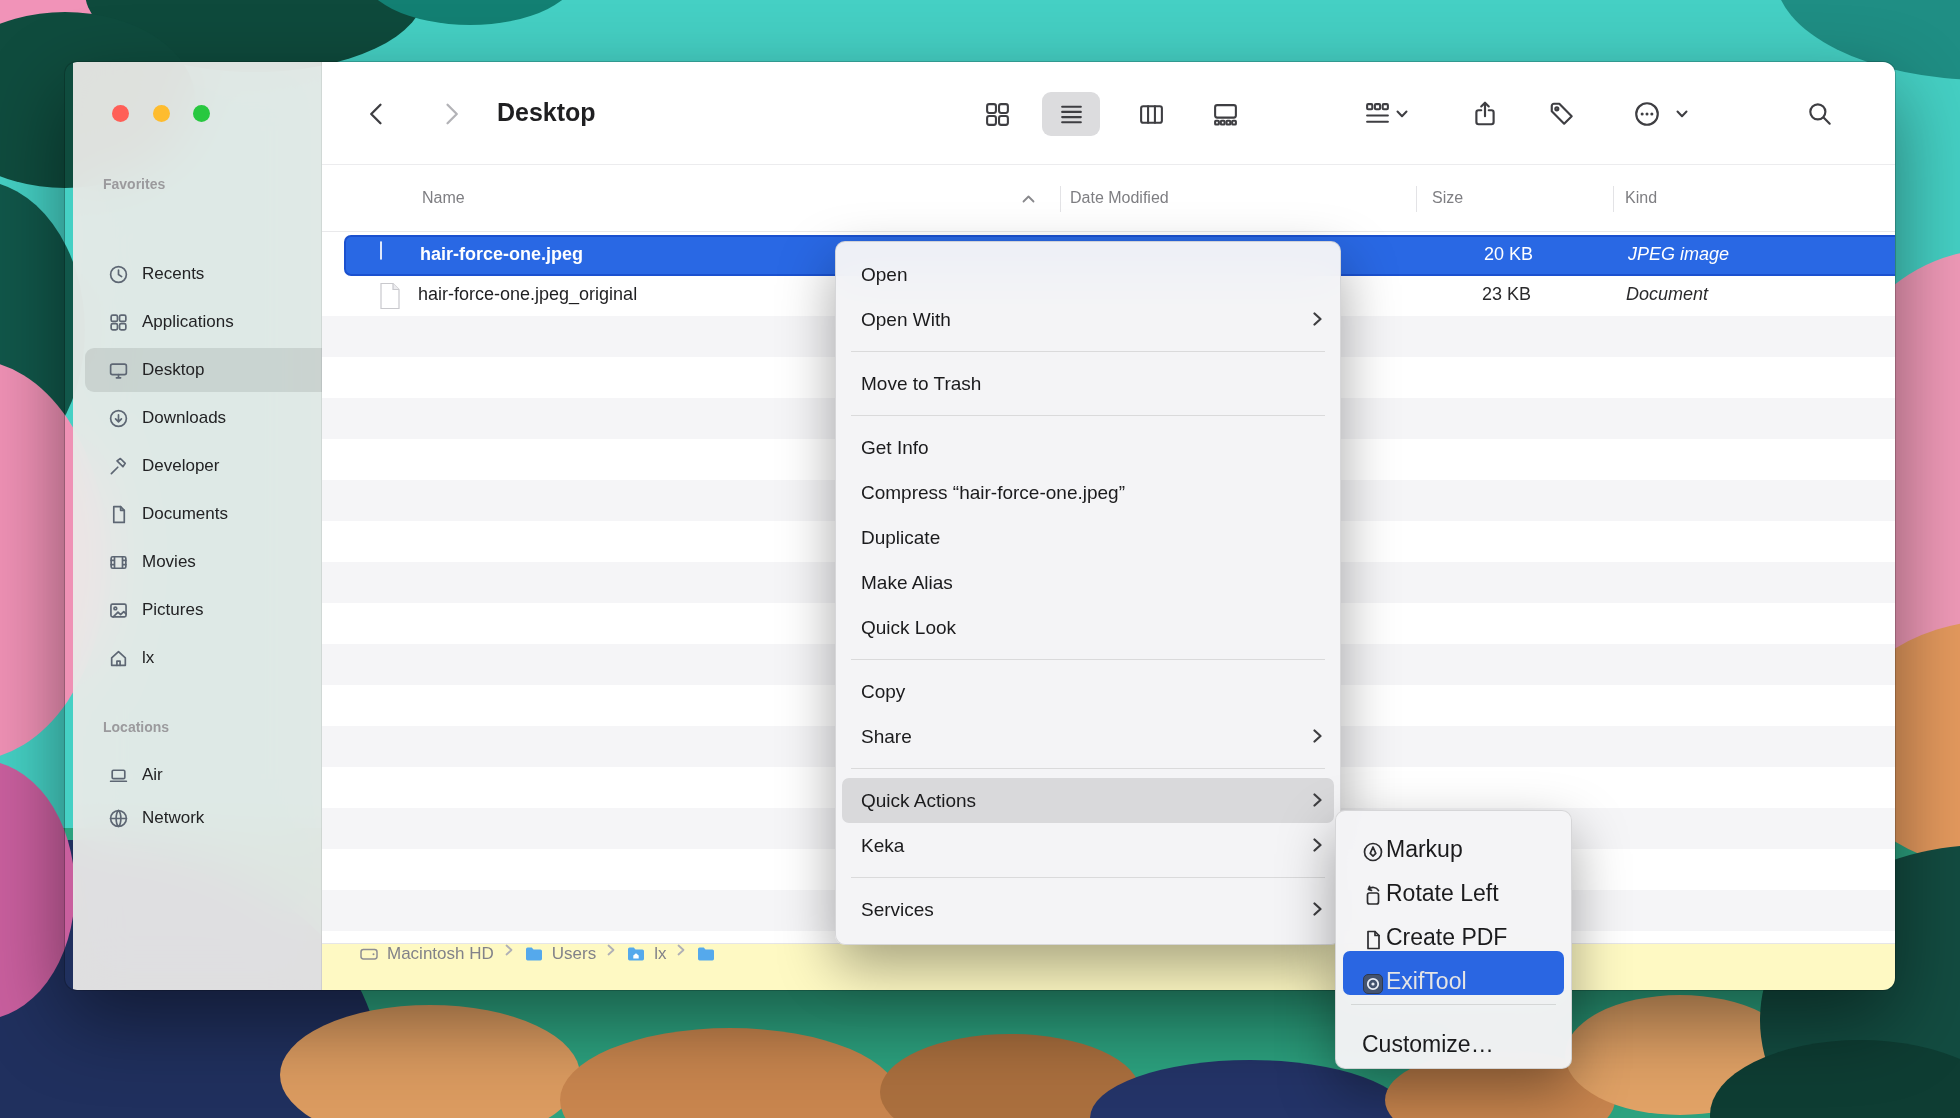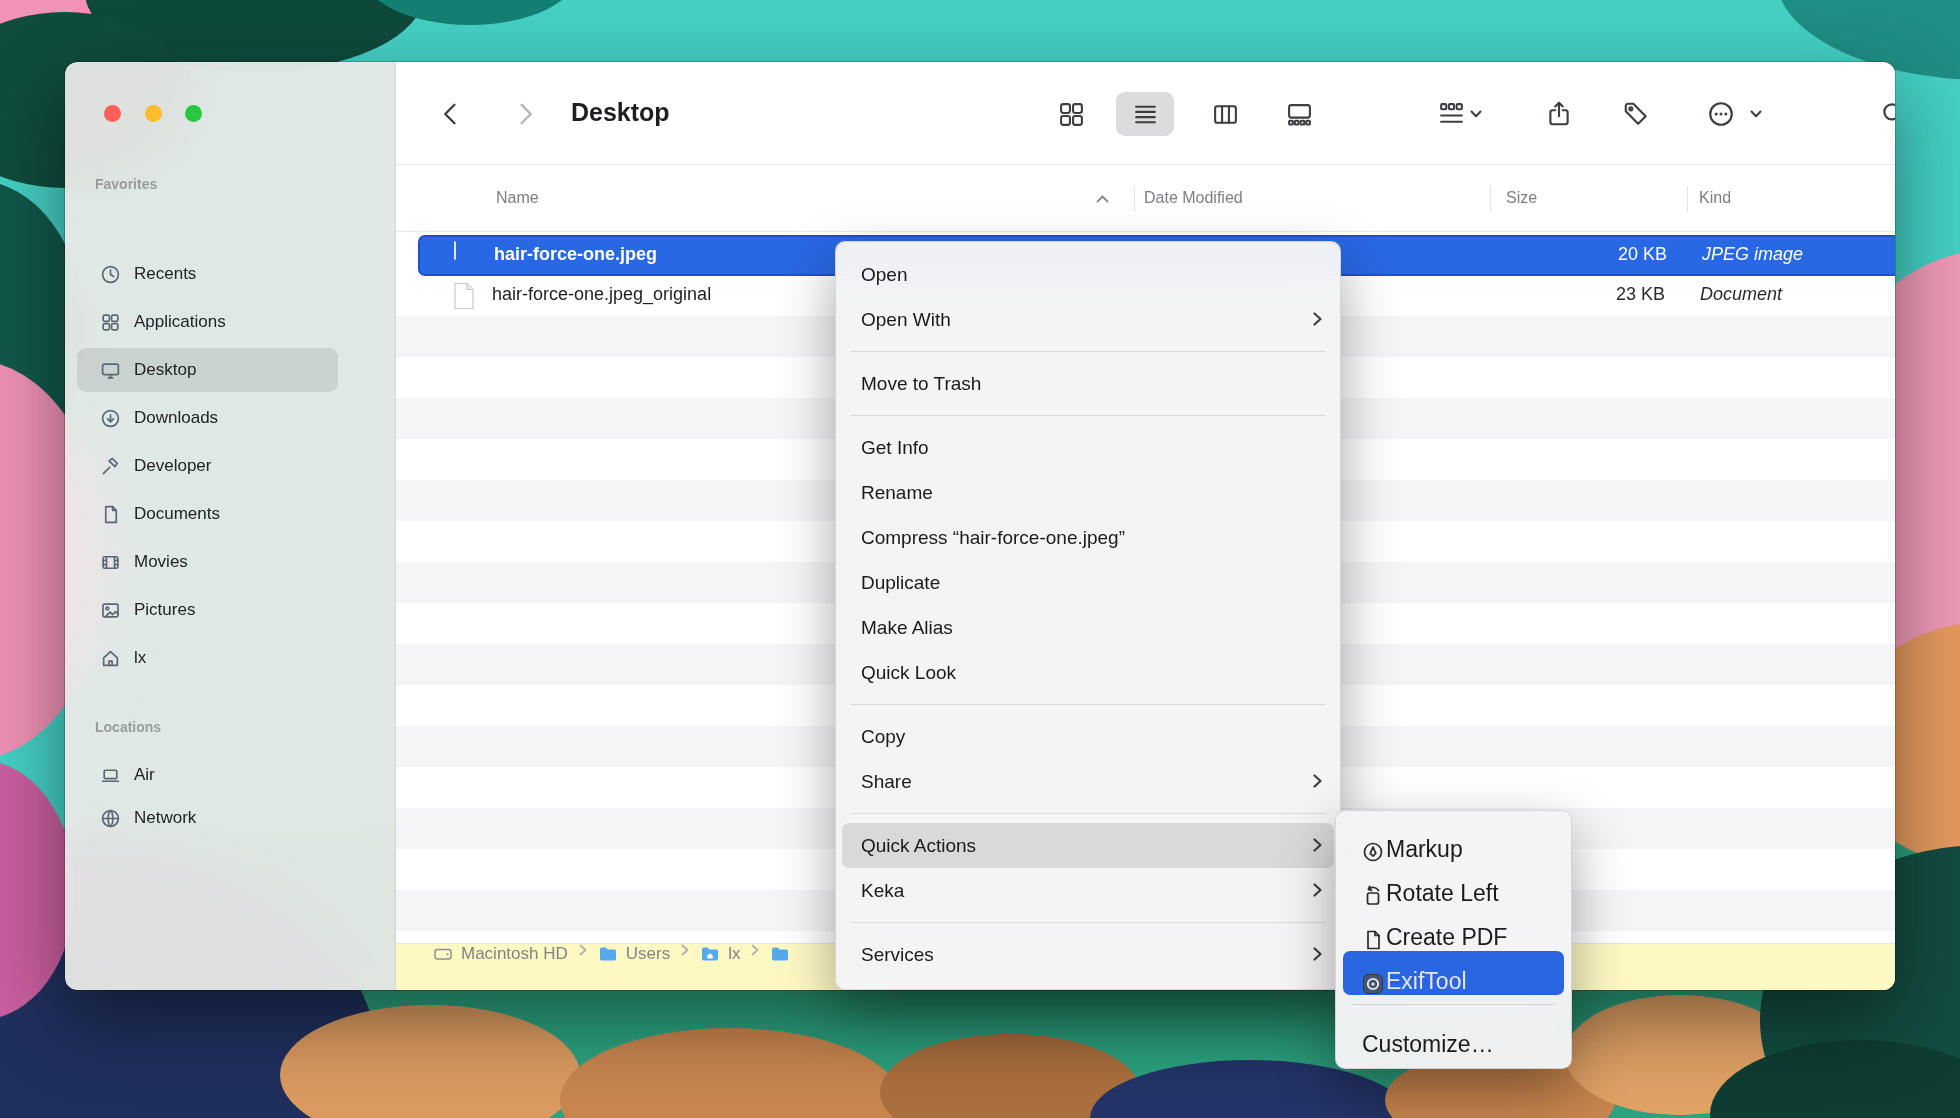--- a/index.html
+++ b/index.html
@@ -6,22 +6,22 @@
   html,body{width:1960px;height:1118px;overflow:hidden;background:#45d0c4;
     font-family:"Liberation Sans","DejaVu Sans",sans-serif;}
   svg{display:block;}
   
   #wallpaper{position:absolute;inset:0;z-index:0;}
   
   #window{position:absolute;left:65px;top:62px;width:1830px;height:928px;border-radius:12px;
     overflow:hidden;display:flex;z-index:2;
     box-shadow:0 30px 80px rgba(0,0,0,.45),0 0 0 1px rgba(0,0,0,.18);}
   
-  #sidebar{position:relative;width:331px;flex:none;background:rgba(236,234,232,.94);
-    backdrop-filter:blur(26px) saturate(1.5);border-right:1px solid rgba(0,0,0,.07);}
+  #sidebar{position:relative;width:249px;flex:none;background:rgba(236,234,232,.94);
+    backdrop-filter:blur(26px) saturate(1.5);border-right:1px solid rgba(0,0,0,.07);margin-left:8px;}
   .tl{position:absolute;top:43px;width:17px;height:17px;border-radius:50%;}
   .tl.red{left:39px;background:#ff5f57;}
   .tl.yellow{left:80px;background:#febc2e;}
   .tl.green{left:120px;background:#28c840;}
   .sb-head{position:absolute;left:30px;font-size:14px;font-weight:700;color:#9b9a9d;}
   .sb-item{position:absolute;left:12px;width:261px;height:44px;border-radius:9px;
     display:flex;align-items:center;padding-left:23px;gap:13px;}
   .sb-item.selected{background:rgba(0,0,0,.095);}
   .sb-ic{width:21px;height:21px;flex:none;display:flex;align-items:center;justify-content:center;}
   .sb-ic svg{stroke:#5d6673;fill:none;stroke-width:1.6;stroke-linecap:round;stroke-linejoin:round;}
@@ -45,21 +45,21 @@
     background:repeating-linear-gradient(to bottom,#f5f5f7 0 41px,#ffffff 41px 82px);}
   .frow{position:absolute;left:22px;width:1658px;height:41px;}
   #row1{top:3px;background:#2968e4;border:2px solid #1b51cf;border-radius:7px;}
   #row2{top:44px;}
   .fic{position:absolute;left:34px;top:6px;}
   #row1 .fic{top:5px;}
   .thumb{width:24px;height:27px;border-radius:2.5px;border:1px solid rgba(255,255,255,.85);
     background:linear-gradient(180deg,#9a8878 0%,#6e5d50 30%,#3a322c 70%,#23201c 100%);}
   .fname{position:absolute;left:74px;top:0;line-height:37px;font-size:18px;color:#1f1f21;white-space:nowrap;}
   #row1 .fname{color:#fff;font-weight:600;line-height:35px;}
-  .fsize{position:absolute;left:1040px;top:0;width:207px;text-align:right;line-height:37px;font-size:18px;color:#2a2a2c;}
+  .fsize{position:absolute;left:980px;top:0;width:207px;text-align:right;line-height:37px;font-size:18px;color:#2a2a2c;}
   .fkind{position:absolute;left:1282px;top:0;line-height:37px;font-size:18px;color:#2a2a2c;white-space:nowrap;font-style:italic;}
   #row1 .fsize,#row1 .fkind{color:#fff;line-height:35px;}
   
   #pathbar{position:absolute;left:0;right:0;bottom:0;height:47px;background:#fef9c3;border-top:1px solid #e6e6e8;
     display:flex;align-items:flex-start;padding-left:37px;font-size:17px;color:#828289;}
   .pb-item{display:flex;align-items:center;gap:8px;white-space:nowrap;}
   .pb-chev{margin:0 11px;display:flex;}
   
   .menu{position:absolute;background:rgba(244,244,246,.97);backdrop-filter:blur(24px);
     border:1px solid rgba(0,0,0,.12);border-radius:10px;
@@ -417,21 +417,20 @@
     <span class="chev">
         <svg width="9" height="14" viewBox="0 0 9 14">
           <path d="M1.5 1.5 L7.5 7 L1.5 12.5"></path>
         </svg>
       </span>
   </div>
   <div class="msep"></div>
   <div class="mi">Move to Trash</div>
   <div class="msep"></div>
   <div class="mi">Get Info</div>
-  <div class="mi">Rename</div>
   <div class="mi">Compress “hair-force-one.jpeg”</div>
   <div class="mi">Duplicate</div>
   <div class="mi">Make Alias</div>
   <div class="mi">Quick Look</div>
   <div class="msep"></div>
   <div class="mi">Copy</div>
   <div class="mi">
     <span>Share</span>
     <span class="chev">
         <svg width="9" height="14" viewBox="0 0 9 14">

